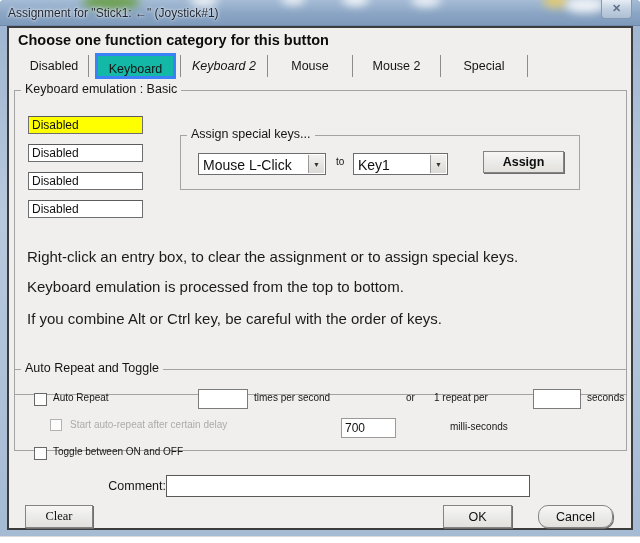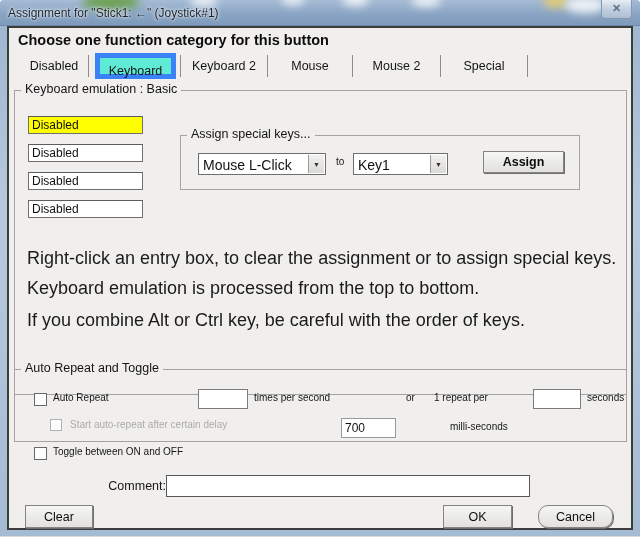--- a/index.html
+++ b/index.html
@@ -22,21 +22,21 @@
     border:1px solid #8398b2; border-top:none; border-radius:0 0 4px 4px;
     color:#5f7289; font-size:11px; font-weight:bold; text-align:center; line-height:17px; cursor:pointer; }
 
   .client { position:absolute; left:7px; top:26px; width:626px; height:504px;
     background:#f0efed; border:2px solid #3c3c3c; }
 
   .heading { position:absolute; left:9px; top:4px; font-size:14.5px; font-weight:bold; color:#0d0d0d; }
 
   .tab { position:absolute; top:25px; height:26px; line-height:26px; text-align:center;
     font-size:12.5px; color:#141414; cursor:pointer; }
-  .tab.selected { background:#5eead4; border:5px solid #3b82f6; }
+  .tab.selected { background:#14b8a6; border:3px solid #3b82f6; }
   .tab-sep { position:absolute; top:27px; width:1px; height:22px; background:#8c8c8c; }
 
   .groupbox { position:absolute; border:1px solid #a3a3a3; }
   .group-label { position:absolute; top:-9px; left:6px; background:#f0efed; padding:0 4px;
     font-size:12.5px; color:#141414; white-space:nowrap; }
 
   .entry { position:absolute; left:19px; width:115px; height:18px; background:#ffffff;
     border:1px solid #6f6f6f; border-top-color:#5c5c5c; font-size:12px; color:#111;
     padding:1px 3px 0 3px; line-height:15px; cursor:text; }
   .entry.hl { background:#ffff00; }
@@ -44,21 +44,21 @@
   .dropdown { position:absolute; height:22px; background:#ffffff; border:1px solid #6e6e6e; cursor:pointer; }
   .dd-text { position:absolute; left:4px; top:3px; right:19px; font-size:14px; color:#101010; white-space:nowrap; overflow:hidden; }
   .dd-btn { position:absolute; right:1px; top:1px; bottom:1px; width:16px;
     background:linear-gradient(180deg,#f2f1ef,#dcdad6); border-left:1px solid #9a9a9a;
     font-size:7px; color:#333; text-align:center; line-height:19px; }
 
   .btn { position:absolute; background:linear-gradient(180deg,#f7f6f4 0%,#ececea 45%,#e3e1dd 100%);
     border:1px solid #848484; box-shadow:1px 1px 0 #6e6e6e; font-size:12.5px; color:#0e0e0e;
     text-align:center; cursor:pointer; font-family:"Liberation Sans", sans-serif; }
 
-  .note { position:absolute; left:18px; font-size:18px; color:#1b1b1b; white-space:nowrap; }
+  .note { position:absolute; left:18px; font-size:15px; color:#1b1b1b; white-space:nowrap; }
 
   .checkbox { position:absolute; width:13px; height:13px; background:#fdfdfd; border:1px solid #686868; cursor:pointer; }
   .checkbox.disabled { border-color:#b2b2b2; cursor:default; }
 
   .field-input { position:absolute; background:#fff; border:1px solid #7c7c7c;
     font-size:12px; color:#111; padding:0 3px; font-family:"Liberation Sans", sans-serif; }
 
   .lbl { position:absolute; font-size:10px; color:#161616; white-space:nowrap; }
   .lbl.gray { color:#ababab; }
 
@@ -90,21 +90,21 @@
 <div class="close-btn">
   <span>✕</span>
 </div>
 
 <div class="client">
 
   <div class="heading">Choose one function category for this button</div>
 
   <div class="tab" style="left:11px;width:68px;">Disabled</div>
   <div class="tab selected" style="left:86px;width:81px;">Keyboard</div>
-  <div class="tab" style="left:172px;width:86px;">Keyboard 2</div>
+  <div class="tab" style="left:172px;width:86px;font-style:italic;">Keyboard 2</div>
   <div class="tab" style="left:259px;width:84px;">Mouse</div>
   <div class="tab" style="left:344px;width:87px;">Mouse 2</div>
   <div class="tab" style="left:432px;width:86px;">Special</div>
   <div class="tab-sep" style="left:79px;"></div>
   <div class="tab-sep" style="left:171px;"></div>
   <div class="tab-sep" style="left:258px;"></div>
   <div class="tab-sep" style="left:343px;"></div>
   <div class="tab-sep" style="left:431px;"></div>
   <div class="tab-sep" style="left:518px;"></div>
 
@@ -132,21 +132,21 @@
       <span class="dd-btn">▼</span>
     </div>
 
     <button class="btn" style="left:302px;top:15px;width:81px;height:22px;font-weight:bold;">Assign</button>
   </div>
 
   <div class="note" style="top:220px;">Right-click an entry box, to clear the assignment or to assign special keys.</div>
   <div class="note" style="top:250px;">Keyboard emulation is processed from the top to bottom.</div>
   <div class="note" style="top:282px;">If you combine Alt or Ctrl key, be careful with the order of keys.</div>
 
-  <div class="groupbox" style="left:5px;top:341px;width:613px;height:73px;">
+  <div class="groupbox" style="left:5px;top:341px;width:613px;height:82px;">
     <span class="group-label">Auto Repeat and Toggle</span>
 
     <div class="checkbox" style="left:19px;top:23px;"></div>
     <span class="lbl" style="left:38px;top:22px;">Auto Repeat</span>
     <input class="field-input" style="left: 183px; top: 19px; width: 50px; height: 20px;">
     <span class="lbl" style="left:239px;top:22px;">times per second</span>
     <span class="lbl" style="left:391px;top:22px;">or</span>
     <span class="lbl" style="left:419px;top:22px;">1 repeat per</span>
     <input class="field-input" style="left: 518px; top: 19px; width: 48px; height: 20px;">
     <span class="lbl" style="left:572px;top:22px;">seconds</span>
@@ -156,20 +156,20 @@
     <input class="field-input" style="left: 326px; top: 48px; width: 55px; height: 20px; border-color: rgb(154, 154, 154);" value="700">
     <span class="lbl" style="left:393px;top:51px;padding-left:42px;">milli-seconds</span>
 
     <div class="checkbox" style="left:19px;top:77px;"></div>
     <span class="lbl" style="left:38px;top:76px;">Toggle between ON and OFF</span>
   </div>
 
   <span class="comment-label">Comment:</span>
   <input class="comment-input" style="">
 
-  <button class="btn" style="left:16px;top:477px;width:68px;height:23px;">Clear</button>
+  <button class="btn" style="left:16px;top:477px;width:68px;height:23px;font-family:Liberation Serif, serif;">Clear</button>
   <button class="btn" style="left:434px;top:477px;width:69px;height:23px;">OK</button>
   <button class="btn" style="left:529px;top:477px;width:75px;height:23px;border-radius:10px;">Cancel</button>
 </div>
 
 <div class="page-strip">
   
 </div>
 
 </body></html>

